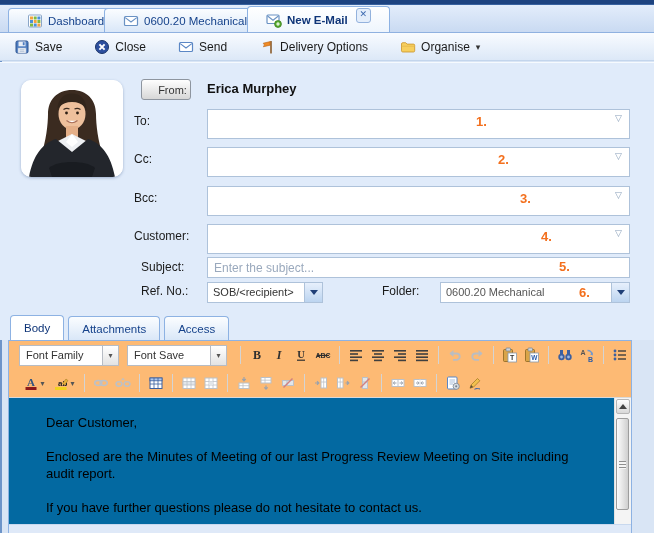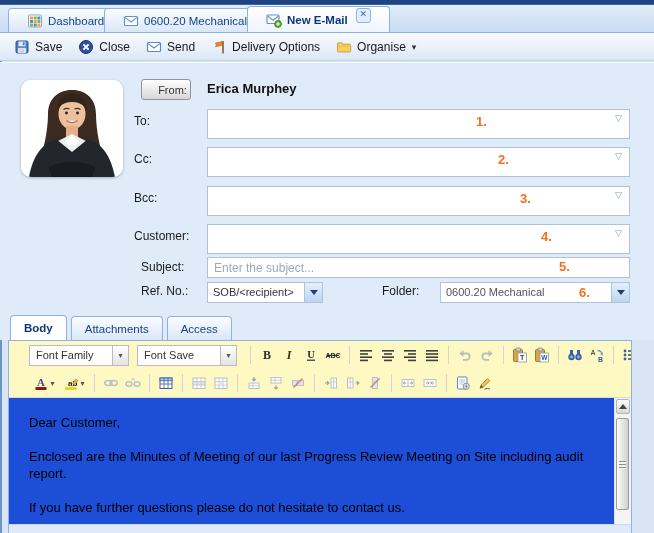--- a/index.html
+++ b/index.html
@@ -12,21 +12,21 @@
   .tabbar{position:absolute;left:0;top:5px;right:0;height:28px;background:linear-gradient(#e3edfb,#c9daf2);border-bottom:1px solid #8fb1e0;box-sizing:border-box;}
   .tab{position:absolute;bottom:0;height:24px;display:flex;align-items:center;gap:5px;padding:0 18px;border:1px solid #8db2e3;border-bottom:none;border-radius:4px 4px 0 0;background:linear-gradient(#fbfdff,#d9e7f8);font-size:11.5px;color:#15428b;box-sizing:border-box;white-space:nowrap;}
   .tab--active{background:linear-gradient(#ffffff,#eef5fd);font-weight:bold;color:#0f3578;height:26px;}
   .tab-pos-0{left:8px;}
   .tab-pos-1{left:104px;}
   .tab-pos-2{left:247px;}
   .tabicon svg{display:block;}
   .tab-close{width:13px;height:13px;border:1px solid #93b2dd;border-radius:3px;background:#e4eefb;color:#3c6ab0;font-size:9px;line-height:11px;text-align:center;align-self:flex-start;margin-top:1px;margin-left:3px;font-weight:normal;}
 
   
-  .toolbar{position:absolute;left:0;top:33px;right:0;height:28px;background:linear-gradient(#f8fbff,#dce8f7);border-bottom:1px solid #c3d5ec;display:flex;align-items:center;gap:16px;padding-left:14px;box-sizing:border-box;}
+  .toolbar{position:absolute;left:0;top:33px;right:0;height:28px;background:linear-gradient(#f8fbff,#dce8f7);border-bottom:1px solid #c3d5ec;display:flex;align-items:center;gap:32px;padding-left:14px;box-sizing:border-box;}
   .tbtn{display:flex;align-items:center;gap:5px;font-size:12px;color:#1a1a1a;cursor:default;}
   .tbtn svg{display:block;}
   .caret{font-size:9px;color:#333;margin-left:1px;}
 
   
   .form{position:absolute;left:0;top:62px;right:0;height:278px;background:#e0ebfa;border-top:1px solid #f6fafe;box-sizing:border-box;}
   .avatar{position:absolute;left:21px;top:17px;width:102px;height:97px;border-radius:10px;overflow:hidden;background:#fff;box-shadow:0 1px 3px rgba(60,90,140,.4);}
   .from-btn{position:absolute;left:141px;top:16px;width:50px;height:21px;background:linear-gradient(#fefefe,#d7d7d7);border:1px solid #8e959f;border-radius:3px;font-size:11px;color:#333;display:flex;align-items:center;justify-content:center;box-sizing:border-box;padding-left:13px;}
   .from-name{position:absolute;left:207px;top:18px;font-size:13px;font-weight:bold;color:#111;}
   .frow{position:absolute;left:0;right:0;height:30px;}
@@ -47,35 +47,35 @@
   .combo .val{flex:1;font-size:11px;color:#333;padding:3px 4px 0 5px;white-space:nowrap;overflow:hidden;position:relative;}
   .folder-combo .val{color:#555;}
   .combo .drop{width:17px;background:linear-gradient(#e7f0fc,#bcd4f0);border-left:1px solid #aec2da;display:flex;align-items:center;justify-content:center;}
   .combo .drop i{display:block;width:0;height:0;border-left:4px solid transparent;border-right:4px solid transparent;border-top:5px solid #1f3f77;}
   .folder-label{position:absolute;left:382px;top:221px;font-size:12px;color:#1a1a1a;}
   .folder-ann{position:absolute;left:138px;top:2px;font-size:13px;font-weight:bold;color:#f3701e;}
 
   
   .ctabs{position:absolute;left:10px;top:316px;height:25px;display:flex;gap:4px;z-index:3;}
   .ctab{height:24px;padding:0 13px;border:1px solid #8db2e3;border-bottom:none;border-radius:4px 4px 0 0;background:linear-gradient(#fbfdff,#d9e7f8);font-size:11.5px;color:#15428b;display:flex;align-items:center;box-sizing:border-box;}
-  .ctab--active{background:#fff;font-weight:bold;color:#0f3578;height:25px;margin-top:-1px;}
+  .ctab--active{background:#fff;font-weight:normal;color:#0f3578;height:25px;margin-top:-1px;}
 
   
   .editor{position:absolute;left:8px;top:340px;width:624px;height:193px;border:1px solid #8db2e3;border-bottom:none;background:#fff;box-sizing:border-box;overflow:hidden;z-index:2;}
-  .erow{display:flex;align-items:center;height:28px;padding-left:20px;background:#fef9c3;white-space:nowrap;overflow:hidden;}
+  .erow{display:flex;align-items:center;height:28px;padding-left:10px;background:#fdba74;white-space:nowrap;overflow:hidden;}
   .erow2{border-bottom:1px solid #d9d9d9;}
   .ebtn{width:22px;height:22px;display:flex;align-items:center;justify-content:center;flex:0 0 auto;}
   .ebtn.with-caret{width:30px;}
   .ebtn svg{display:block;}
   .mini-caret{font-size:8px;color:#555;margin-left:1px;}
   .esep{width:1px;height:18px;background:#d4d4d4;margin:0 5px;flex:0 0 auto;}
   .eselect{display:flex;align-items:stretch;height:21px;border:1px solid #b7bcc4;background:#fff;margin-right:8px;box-sizing:border-box;flex:0 0 auto;}
   .eselect .val{font-size:11px;color:#333;padding:3px 6px 0;min-width:70px;}
   .eselect .sd{width:15px;border-left:1px solid #b7bcc4;background:linear-gradient(#fff,#e3e3e3);display:flex;align-items:center;justify-content:center;font-size:8px;color:#555;}
-  .econtent{position:relative;height:126px;background:#1d4ed8;overflow:hidden;}
+  .econtent{position:relative;height:126px;background:#0369a1;overflow:hidden;padding-left:17px;}
   .etext{padding:16px 40px 0 20px;}
   .etext p{margin:0 0 17px;font-size:13px;line-height:17px;color:#000;max-width:585px;}
   .scrollbar{position:absolute;right:0;top:0;width:17px;height:100%;background:#f4f4f4;border-left:1px solid #e2e2e2;box-sizing:border-box;}
   .sb-up{height:15px;margin:1px;background:linear-gradient(#fefefe,#d8d8d8);border:1px solid #b6b6b6;border-radius:2px;display:flex;align-items:center;justify-content:center;box-sizing:border-box;}
   .sb-up i{display:block;width:0;height:0;border-left:4px solid transparent;border-right:4px solid transparent;border-bottom:5px solid #444;}
   .sb-thumb{position:absolute;top:20px;left:1px;width:13px;height:92px;background:linear-gradient(90deg,#fdfdfd,#cfcfcf);border:1px solid #9d9d9d;border-radius:2px;box-sizing:border-box;}
   .sb-grip{position:absolute;left:2px;right:2px;top:42px;height:8px;background:repeating-linear-gradient(#8f8f8f 0 1px,#f5f5f5 1px 3px);}
   .estatus{height:10px;background:#dfe9f8;border-top:1px solid #c8d8ee;box-sizing:border-box;}
 </style>
 </head>

